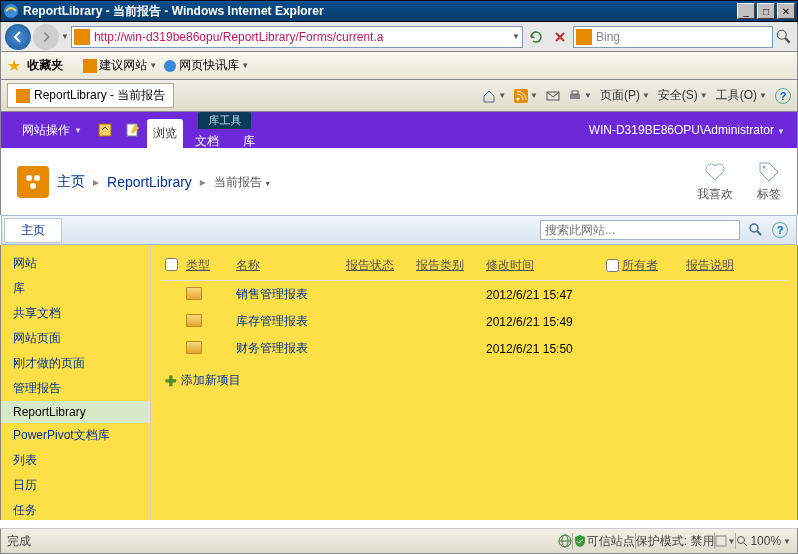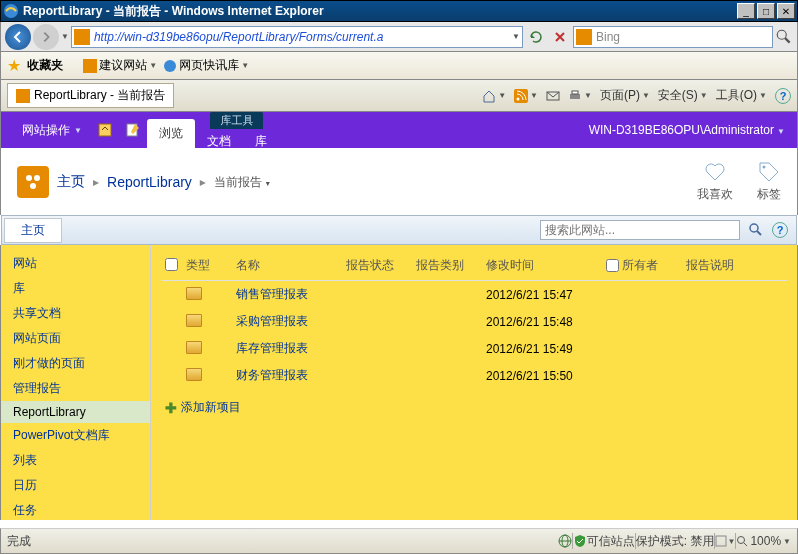--- a/index.html
+++ b/index.html
@@ -12,21 +12,21 @@
 .titlebar .win-btns { display: flex; gap: 2px; }
 .titlebar .win-btn { width: 18px; height: 16px; background: #c0c0c0; border: 1px solid #fff; border-right-color: #404040; border-bottom-color: #404040; display: flex; align-items: center; justify-content: center; font-size: 10px; cursor: pointer; color: #000; font-family: Arial; }
 
 
 .navbar { background: #e8e8e8; height: 30px; display: flex; align-items: center; padding: 0 4px; border: 1px solid #888; border-top: none; gap: 2px; }
 .nav-btn { width: 26px; height: 26px; border-radius: 13px; display: flex; align-items: center; justify-content: center; cursor: pointer; }
 .nav-back { background: radial-gradient(#4a90d9, #1a5490); color: #fff; }
 .nav-fwd { background: #d0d0d0; color: #888; }
 .url-bar { flex: 1; height: 22px; border: 1px solid #7a9ac0; background: #fff; display: flex; align-items: center; padding: 0 2px; }
 .url-favicon { width: 16px; height: 16px; background: #e68a00; margin-right: 4px; }
-.url-text { flex: 1; color: #1d4ed8; white-space: nowrap; overflow: hidden; font-style: italic; }
+.url-text { flex: 1; color: #be185d; white-space: nowrap; overflow: hidden; }
 .url-btn { width: 20px; height: 20px; display: flex; align-items: center; justify-content: center; cursor: pointer; margin: 0 1px; }
 .search-bar { width: 200px; height: 22px; border: 1px solid #7a9ac0; background: #fff; display: flex; align-items: center; padding: 0 2px; }
 .bing-icon { width: 16px; height: 16px; background: #e68a00; margin-right: 4px; }
 .search-input { flex: 1; border: none; outline: none; color: #888; }
 .mag-icon { width: 18px; height: 18px; cursor: pointer; }
 
 
 .favbar { background: linear-gradient(#f8f8f0, #ece6d8); height: 28px; display: flex; align-items: center; padding: 0 6px; border: 1px solid #888; border-top: none; gap: 6px; }
 .fav-star { color: #f0a800; font-size: 16px; }
 .fav-link { color: #000; cursor: pointer; display: flex; align-items: center; gap: 2px; }
@@ -36,21 +36,21 @@
 .ietab-left { display: flex; align-items: center; gap: 4px; }
 .ietab-item { background: #fff; border: 1px solid #b0a890; padding: 3px 8px; display: flex; align-items: center; gap: 4px; cursor: pointer; }
 .ietab-icon { width: 14px; height: 14px; background: #e68a00; }
 .ietab-right { display: flex; align-items: center; gap: 8px; color: #333; }
 .ietab-btn { cursor: pointer; display: flex; align-items: center; gap: 2px; }
 .dropdown-arrow { font-size: 8px; color: #555; }
 .sp-ribbon { background: #6d28d9; height: 36px; display: flex; align-items: flex-end; border-left: 1px solid #888; border-right: 1px solid #888; padding: 0 12px; justify-content: space-between; }
 .sp-ribbon-left { display: flex; align-items: flex-end; height: 100%; }
 .sp-site-actions { color: #fff; padding: 4px 8px; cursor: pointer; display: flex; align-items: center; gap: 4px; align-self: center; border:1px solid transparent; }
 .sp-edit-icon { width: 16px; height: 16px; margin: 0 6px; align-self: center; cursor: pointer; }
-.sp-tab { padding: 6px 12px; cursor: pointer; color: #fff; }
+.sp-tab { padding: 6px 6px; cursor: pointer; color: #fff; }
 .sp-tab.active { background: #fff; color: #333; border-radius: 3px 3px 0 0; }
 .sp-tab-group { display: flex; flex-direction: column; align-items: center; align-self: flex-start; }
 .sp-tab-group-title { background: #0a3a5a; color: #cde; padding: 1px 10px; font-size: 11px; border-radius: 2px 2px 0 0; }
 .sp-tab-group-tabs { display: flex; }
 .sp-tab-sub { padding: 4px 12px; color: #fff; cursor: pointer; }
 .sp-user { color: #fff; align-self: center; cursor: pointer; font-size:11px; }
 
 
 .sp-bc { background: #fff; padding: 12px 16px; display: flex; align-items: center; justify-content: space-between; border-left: 1px solid #888; border-right: 1px solid #888; }
 .sp-bc-left { display: flex; align-items: center; gap: 8px; }
@@ -69,21 +69,21 @@
 .sp-search-box { width: 200px; border: 1px solid #a0b0c0; padding: 2px 4px; color: #888; background: #fff; }
 .help-icon { color: #0066cc; font-weight: bold; cursor: pointer; border:1px solid #5a9; border-radius:50%; width:16px; height:16px; display:flex; align-items:center; justify-content:center; font-size:11px;}
 
 
 .sp-main { display: flex; border-left: 1px solid #888; border-right: 1px solid #888; height: 275px; background:#fde047;}
 .sp-quicklaunch { width: 150px; border-right: 1px solid #d0d0d0; padding: 6px 0; }
 .ql-item { padding: 4px 12px; color: #003399; cursor: pointer; }
 .ql-item.active { background: #d8e8c8; color: #000; }
 .sp-content { flex: 1; padding: 6px 10px; }
 .sp-table { width: 100%; border-collapse: collapse; }
-.sp-table th { text-align: left; padding: 6px 4px; color: #555; font-weight: normal; border-bottom: 1px solid #e0e0e0; }
+.sp-table th { text-align: left; padding: 6px 4px; color: #555; font-weight: normal; border-bottom: 1px solid #e0e0e0; text-decoration: underline; }
 .sp-table td { padding: 5px 4px; }
 .sp-table td.name { color: #003399; cursor: pointer; }
 .folder-icon { width: 16px; height: 13px; background: linear-gradient(#f8d878, #e0a830); border-radius: 1px; display: inline-block; border:1px solid #c08820;}
 .add-new { color: #003399; cursor: pointer; padding: 10px 4px; display: flex; align-items: center; gap: 4px; }
 .add-plus { color: #4a8a2a; font-weight: bold; font-size:14px; }
 .chk { width:13px; height:13px; }
 
 
 .statusbar { background: linear-gradient(#f0f0e8, #e0dccc); height: 26px; border: 1px solid #888; border-top: 1px solid #ccc; display: flex; align-items: center; padding: 0 6px; justify-content: space-between; font-size: 11px; color: #444; position:absolute; bottom:0; left:0; right:0;}
 .statusbar-right { display: flex; align-items: center; gap: 0; }
@@ -319,30 +319,20 @@
             <td class="name">销售管理报表</td>
             <td></td>
             <td></td>
             <td>2012/6/21 15:47</td>
             <td></td>
             <td></td>
           </tr>
           <tr>
             <td></td>
             <td><span class="folder-icon"></span></td>
-            <td class="name">采购管理报表</td>
-            <td></td>
-            <td></td>
-            <td>2012/6/21 15:48</td>
-            <td></td>
-            <td></td>
-          </tr>
-          <tr>
-            <td></td>
-            <td><span class="folder-icon"></span></td>
             <td class="name">库存管理报表</td>
             <td></td>
             <td></td>
             <td>2012/6/21 15:49</td>
             <td></td>
             <td></td>
           </tr>
           <tr>
             <td></td>
             <td><span class="folder-icon"></span></td>

